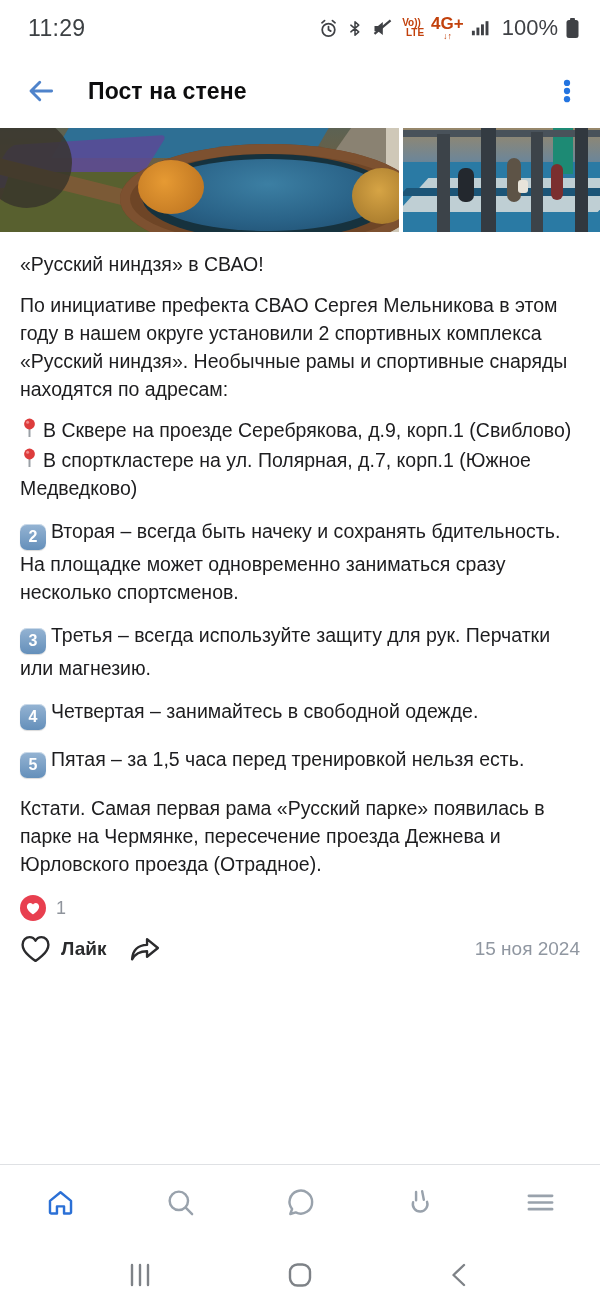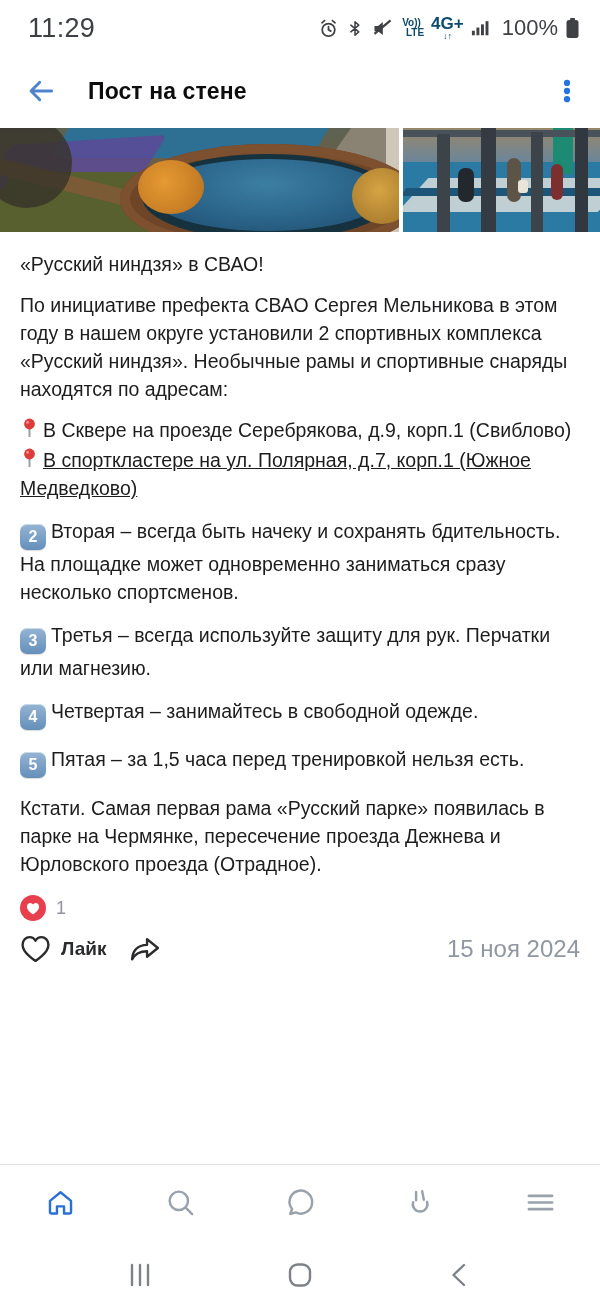--- a/index.html
+++ b/index.html
@@ -11,24 +11,24 @@
     display:flex; flex-direction:column;
     overflow:hidden;
     position:relative;
   }
   
   .statusbar {
     height:56px; flex:0 0 56px;
     display:flex; align-items:center; justify-content:space-between;
     padding:0 20px 0 28px;
   }
-  .sb-time { font-size:27px; color:#3c4043; letter-spacing:.3px; }
+  .sb-time { font-size:23px; color:#3c4043; letter-spacing:.3px; }
   .sb-right { display:flex; align-items:center; gap:7px; color:#3f4145; }
   .sb-right svg { display:block; }
-  .sb-stack { display:flex; flex-direction:column; align-items:center; line-height:1; font-weight:700; color:#0c4a6e; }
+  .sb-stack { display:flex; flex-direction:column; align-items:center; line-height:1; font-weight:700; color:#c2410c; }
   .sb-stack .t1 { font-size:10px; }
   .sb-stack .t2 { font-size:10px;padding-left:7px; }
   .sb-batt-txt { font-size:22px; color:#3f4145; margin-left:4px; }
   
   .appheader {
     height:70px; flex:0 0 70px;
     display:flex; align-items:center;
     padding:0 16px 0 24px;
   }
   .back-btn { width:34px; height:34px; display:flex; align-items:center; justify-content:center; }
@@ -87,21 +87,21 @@
     width:26px; height:26px; border-radius:50%;
     background:#e83f4f; color:#fff;
     display:flex; align-items:center; justify-content:center;
     font-size:14px; line-height:1;
   }
   .count-num { font-size:18px; color:#8f949c; }
   .actions { display:flex; align-items:center; margin-top:12px; }
   .like-btn { display:flex; align-items:center; gap:10px;text-align:center; }
   .like-label { font-size:19px; font-weight:600; color:#2a2b2d; }
   .share-btn { margin-left:22px; display:flex; align-items:center; }
-  .post-date { margin-left:auto; font-size:24px; color:#9097a1; }
+  .post-date { margin-left:auto; font-size:19px; color:#9097a1; }
   
   .tab-divider { flex:0 0 1px; height:1px; background:#dfe1e4; }
   .tabbar {
     flex:0 0 86px; height:86px; background:#fff;
     display:flex; align-items:flex-start; padding-top:22px;
   }
   .tab { flex:1; display:flex; justify-content:center; }
   .sysnav {
     flex:0 0 48px; height:48px; background:#fff;
     display:flex; align-items:center; justify-content:space-between;
@@ -213,21 +213,21 @@
 
   <div class="addr">
     <span class="pin">
       <svg width="15" height="22" viewBox="0 0 15 22">
         <line x1="7.5" y1="10" x2="7.5" y2="19" stroke="#9aa0a6" stroke-width="2"></line>
         <circle cx="7.5" cy="6" r="5.4" fill="#dd3c3c"></circle>
         <circle cx="5.6" cy="4.3" r="1.5" fill="#f08a8a"></circle>
       </svg>
     </span><span>В Сквере на проезде Серебрякова, д.9, корп.1 (Свиблово)</span>
   </div>
-  <div class="addr" style="margin-bottom:10px;text-decoration:underline;">
+  <div class="addr" style="margin-bottom:10px;">
     <span class="pin">
       <svg width="15" height="22" viewBox="0 0 15 22">
         <line x1="7.5" y1="10" x2="7.5" y2="19" stroke="#9aa0a6" stroke-width="2"></line>
         <circle cx="7.5" cy="6" r="5.4" fill="#dd3c3c"></circle>
         <circle cx="5.6" cy="4.3" r="1.5" fill="#f08a8a"></circle>
       </svg>
     </span><span>В спорткластере на ул. Полярная, д.7, корп.1 (Южное Медведково)</span>
   </div>
 
 

